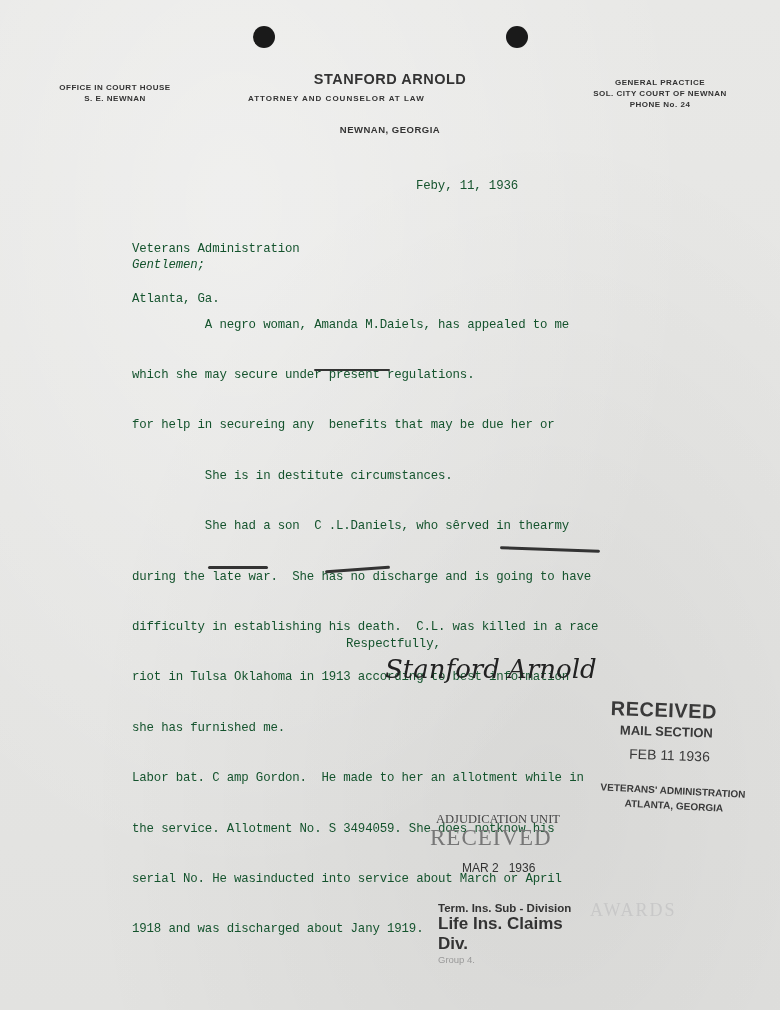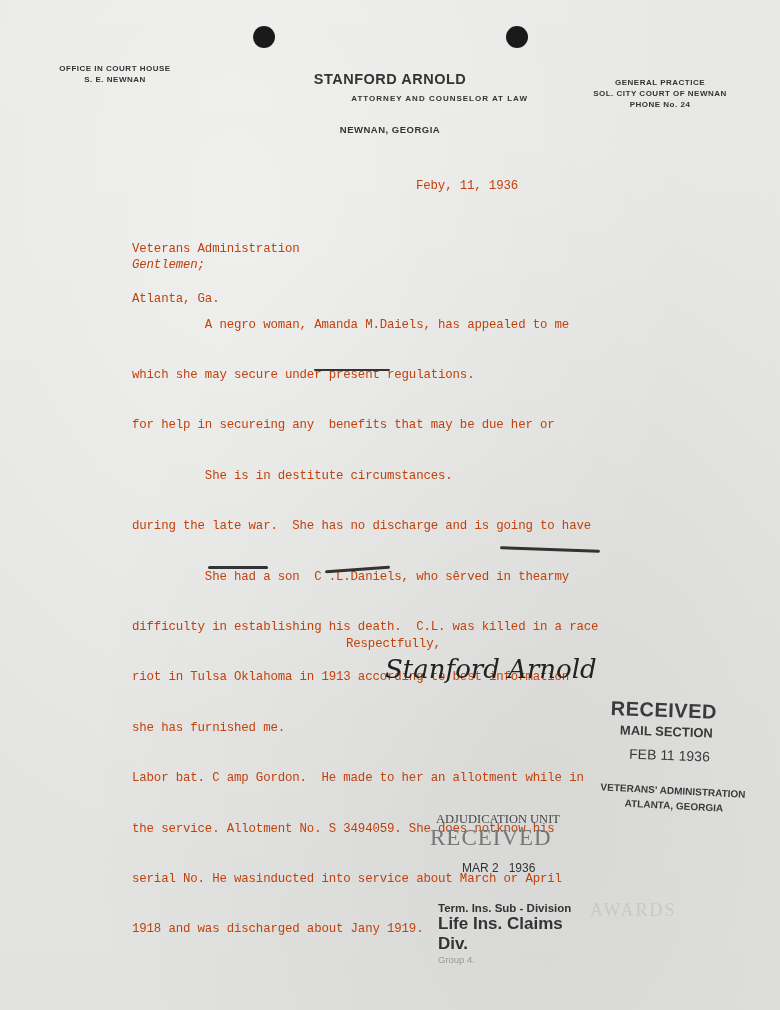--- a/index.html
+++ b/index.html
@@ -9,37 +9,37 @@
     background-image:
       radial-gradient(ellipse at 30% 20%, rgba(255,255,255,0.35), transparent 60%),
       radial-gradient(ellipse at 70% 80%, rgba(0,0,0,0.05), transparent 60%),
       linear-gradient(180deg, #e8e8e6 0%, #e2e2e0 100%);
     color:#2a2a2a;
   }
   .abs { position:absolute; }
   .punch { width:22px; height:22px; border-radius:50%; background:#1a1a1a; }
   .lh { font-family:"Liberation Sans", sans-serif; font-weight:bold; color:#333; letter-spacing:0.5px; }
   .lh-small { font-size:8px; line-height:11px; text-align:center; }
-  .typed { font-family:"Liberation Mono", monospace; font-size:12.4px; line-height:16.8px; color:#c2410c; white-space:pre; letter-spacing:-0.15px; }
+  .typed { font-family:"Liberation Mono", monospace; font-size:12.4px; line-height:16.8px; color:#14532d; white-space:pre; letter-spacing:-0.15px; }
   .stamp { font-family:"Liberation Sans", sans-serif; font-weight:bold; }
   .sig { font-family:"DejaVu Serif", serif; font-style:italic; font-size:26px; color:#222; }
   .ul { position:absolute; height:3px; background:#333; border-radius:2px; }
 </style>
 </head>
 <body>
 
 <div class="abs punch" style="left:253px;top:26px;"></div>
 <div class="abs punch" style="left:506px;top:26px;"></div>
 
-<div class="abs lh lh-small" style="left:40px;top:63px;width:150px;">
+<div class="abs lh lh-small" style="left:40px;top:82px;width:150px;">
   <div>OFFICE IN COURT HOUSE</div>
   <div>S. E. NEWNAN</div>
 </div>
 <div class="abs lh" style="left:270px;top:71px;width:240px;text-align:center;font-size:14.5px;">STANFORD ARNOLD</div>
-<div class="abs lh" style="left:268px;top:94px;width:260px;text-align:right;font-size:8px;letter-spacing:1px;">ATTORNEY AND COUNSELOR AT LAW</div>
+<div class="abs lh" style="left:248px;top:94px;width:260px;text-align:left;font-size:8px;letter-spacing:1px;">ATTORNEY AND COUNSELOR AT LAW</div>
 <div class="abs lh" style="left:300px;top:124px;width:180px;text-align:center;font-size:9.5px;">NEWNAN, GEORGIA</div>
 <div class="abs lh lh-small" style="left:575px;top:77px;width:170px;">
   <div>GENERAL PRACTICE</div>
   <div>SOL. CITY COURT OF NEWNAN</div>
   <div>PHONE No. 24</div>
 </div>
 
 <div class="abs typed" style="left:416px;top:178px;">Feby, 11, 1936</div>
 
 <div class="abs typed" style="left:132px;top:207px;">
@@ -47,22 +47,22 @@
   <div>Atlanta, Ga.</div>
 </div>
 
 <div class="abs typed" style="left:132px;top:257px;font-style:italic;">Gentlemen;</div>
 
 <div class="abs typed" style="left:132px;top:283px;">
   <div>          A negro woman, Amanda M.Daiels, has appealed to me</div>
   <div>which she may secure under present regulations.</div>
   <div>for help in secureing any  benefits that may be due her or</div>
   <div>          She is in destitute circumstances.</div>
+  <div>          She had a son  C .L.Daniels, who sêrved in thearmy</div>
   <div>during the late war.  She has no discharge and is going to have</div>
-  <div>          She had a son  C .L.Daniels, who sêrved in thearmy</div>
   <div>difficulty in establishing his death.  C.L. was killed in a race</div>
   <div>riot in Tulsa Oklahoma in 1913 according to best information</div>
   <div>she has furnished me.</div>
   <div>Labor bat. C amp Gordon.  He made to her an allotment while in</div>
   <div>the service. Allotment No. S 3494059. She does notknow his</div>
   <div>serial No. He wasinducted into service about March or April</div>
   <div>1918 and was discharged about Jany 1919.</div>
   
   
   

